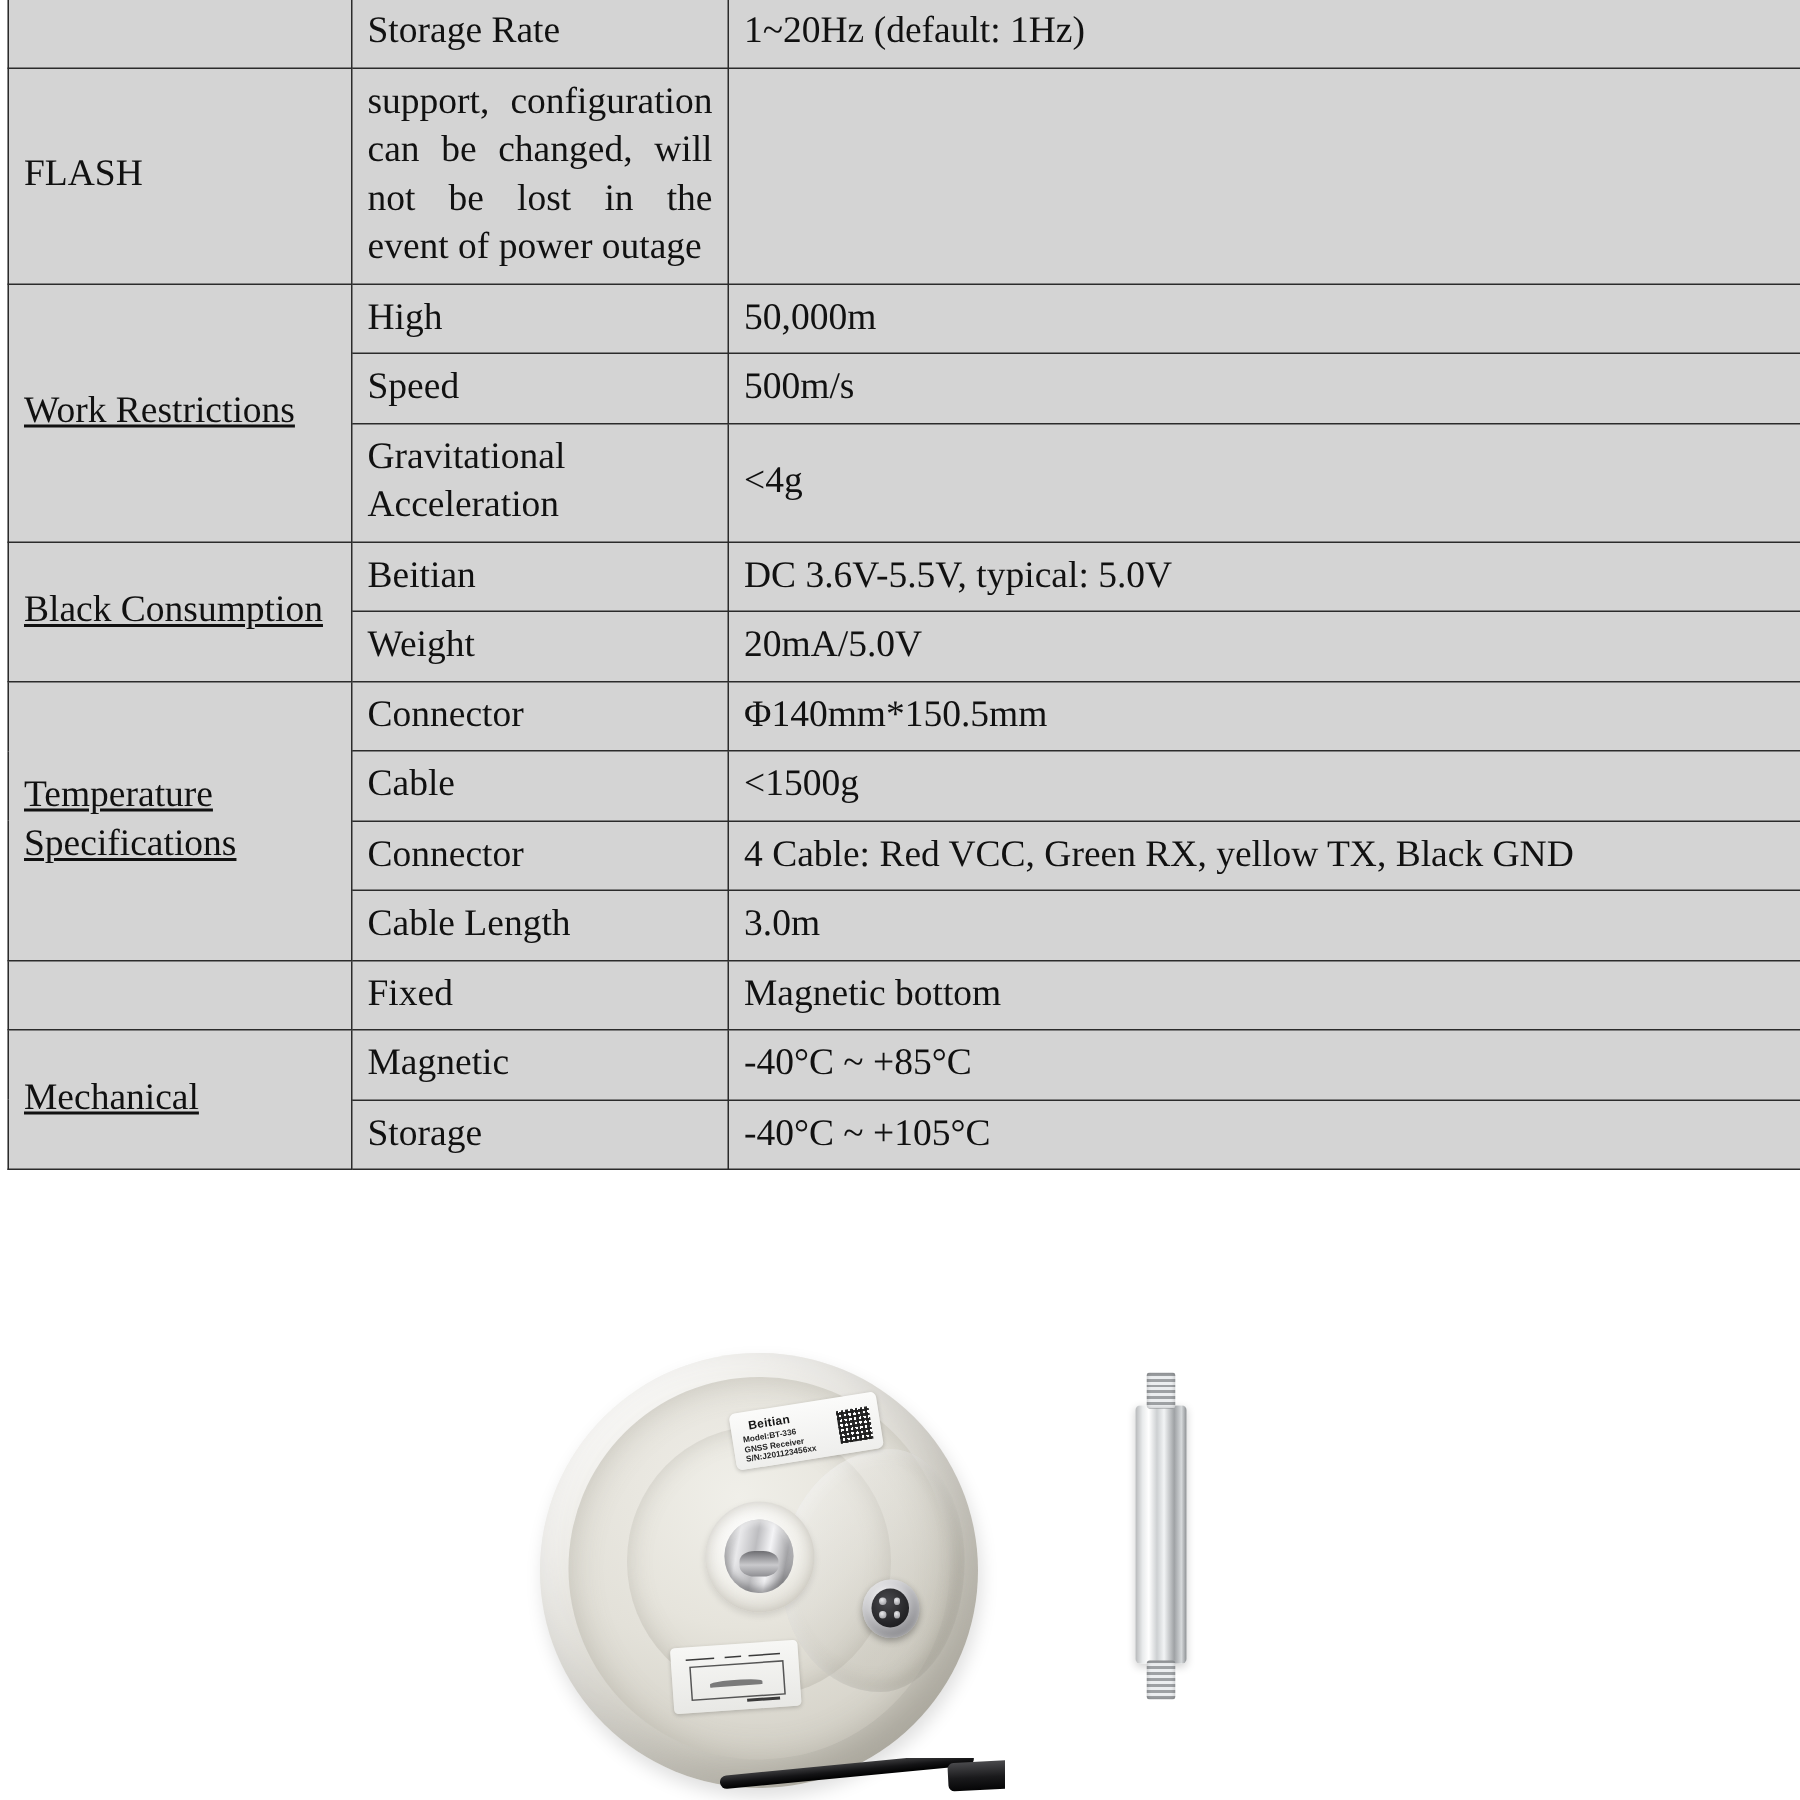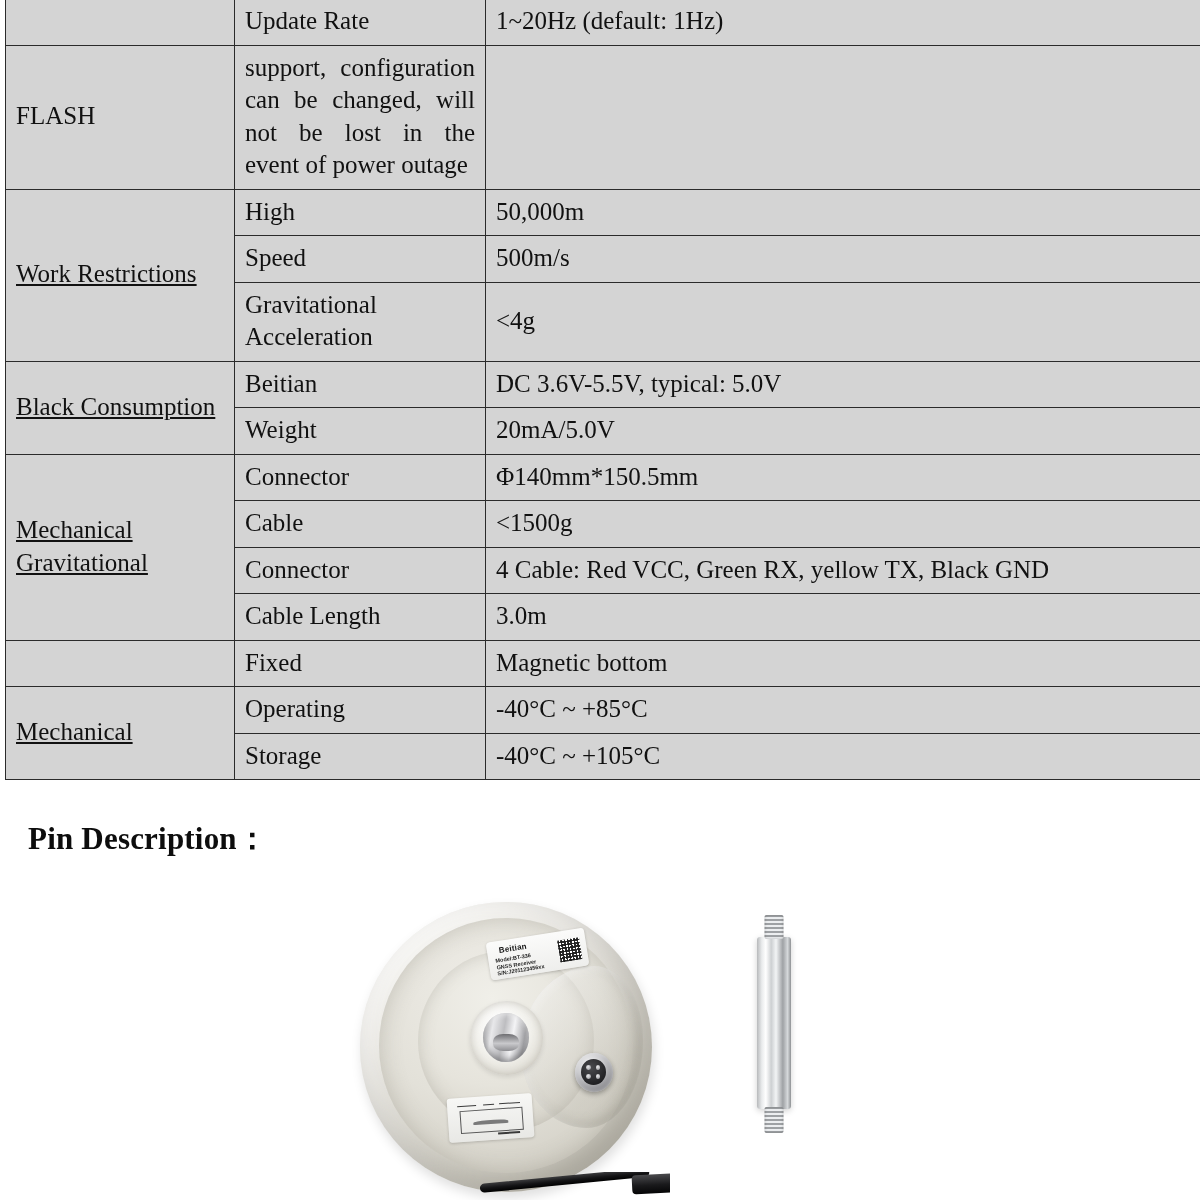--- a/index.html
+++ b/index.html
@@ -259,21 +259,21 @@
 <body>
 
 <div class="page">
 
   <div class="spec-wrap">
     <table class="spec">
       <tbody>
 
         <tr>
           <td class="c1 grp"></td>
-          <td class="c2">Update Rate</td>
+          <td class="c2">Storage Rate</td>
           <td class="c3">1~20Hz (default: 1Hz)</td>
         </tr>
 
         <tr>
           <td class="c2">FLASH</td>
           <td class="c3 justify">
             <span class="ln j">support, configuration can be changed, will not be lost in the</span>
             <span class="ln">event of power outage</span>
           </td>
         </tr>
@@ -299,21 +299,21 @@
           <td class="c2">Beitian</td>
           <td class="c3">DC 3.6V-5.5V, typical: 5.0V</td>
         </tr>
 
         <tr>
           <td class="c2">Weight</td>
           <td class="c3">20mA/5.0V</td>
         </tr>
 
         <tr>
-          <td class="c1 grp" rowspan="4">Mechanical Gravitational</td>
+          <td class="c1 grp" rowspan="4">Temperature Specifications</td>
           <td class="c2">Connector</td>
           <td class="c3">Φ140mm*150.5mm</td>
         </tr>
 
         <tr>
           <td class="c2">Cable</td>
           <td class="c3">&lt;1500g</td>
         </tr>
 
         <tr>
@@ -327,34 +327,33 @@
         </tr>
 
         <tr>
           <td class="c1 grp"></td>
           <td class="c2">Fixed</td>
           <td class="c3">Magnetic bottom</td>
         </tr>
 
         <tr>
           <td class="c1 grp" rowspan="2">Mechanical</td>
-          <td class="c2">Operating</td>
+          <td class="c2">Magnetic</td>
           <td class="c3">-40°C ~ +85°C</td>
         </tr>
 
         <tr>
           <td class="c2">Storage</td>
           <td class="c3">-40°C ~ +105°C</td>
         </tr>
 
       </tbody>
     </table>
   </div>
 
-  <div class="pin-heading">Pin Description：</div>
 
   <div class="photo">
 
     <div class="dome">
       <div class="dome-rim"></div>
       <div class="dome-mid"></div>
       <div class="dome-swoosh"></div>
 
       <div class="mount-outer">
         <div class="mount-metal">

